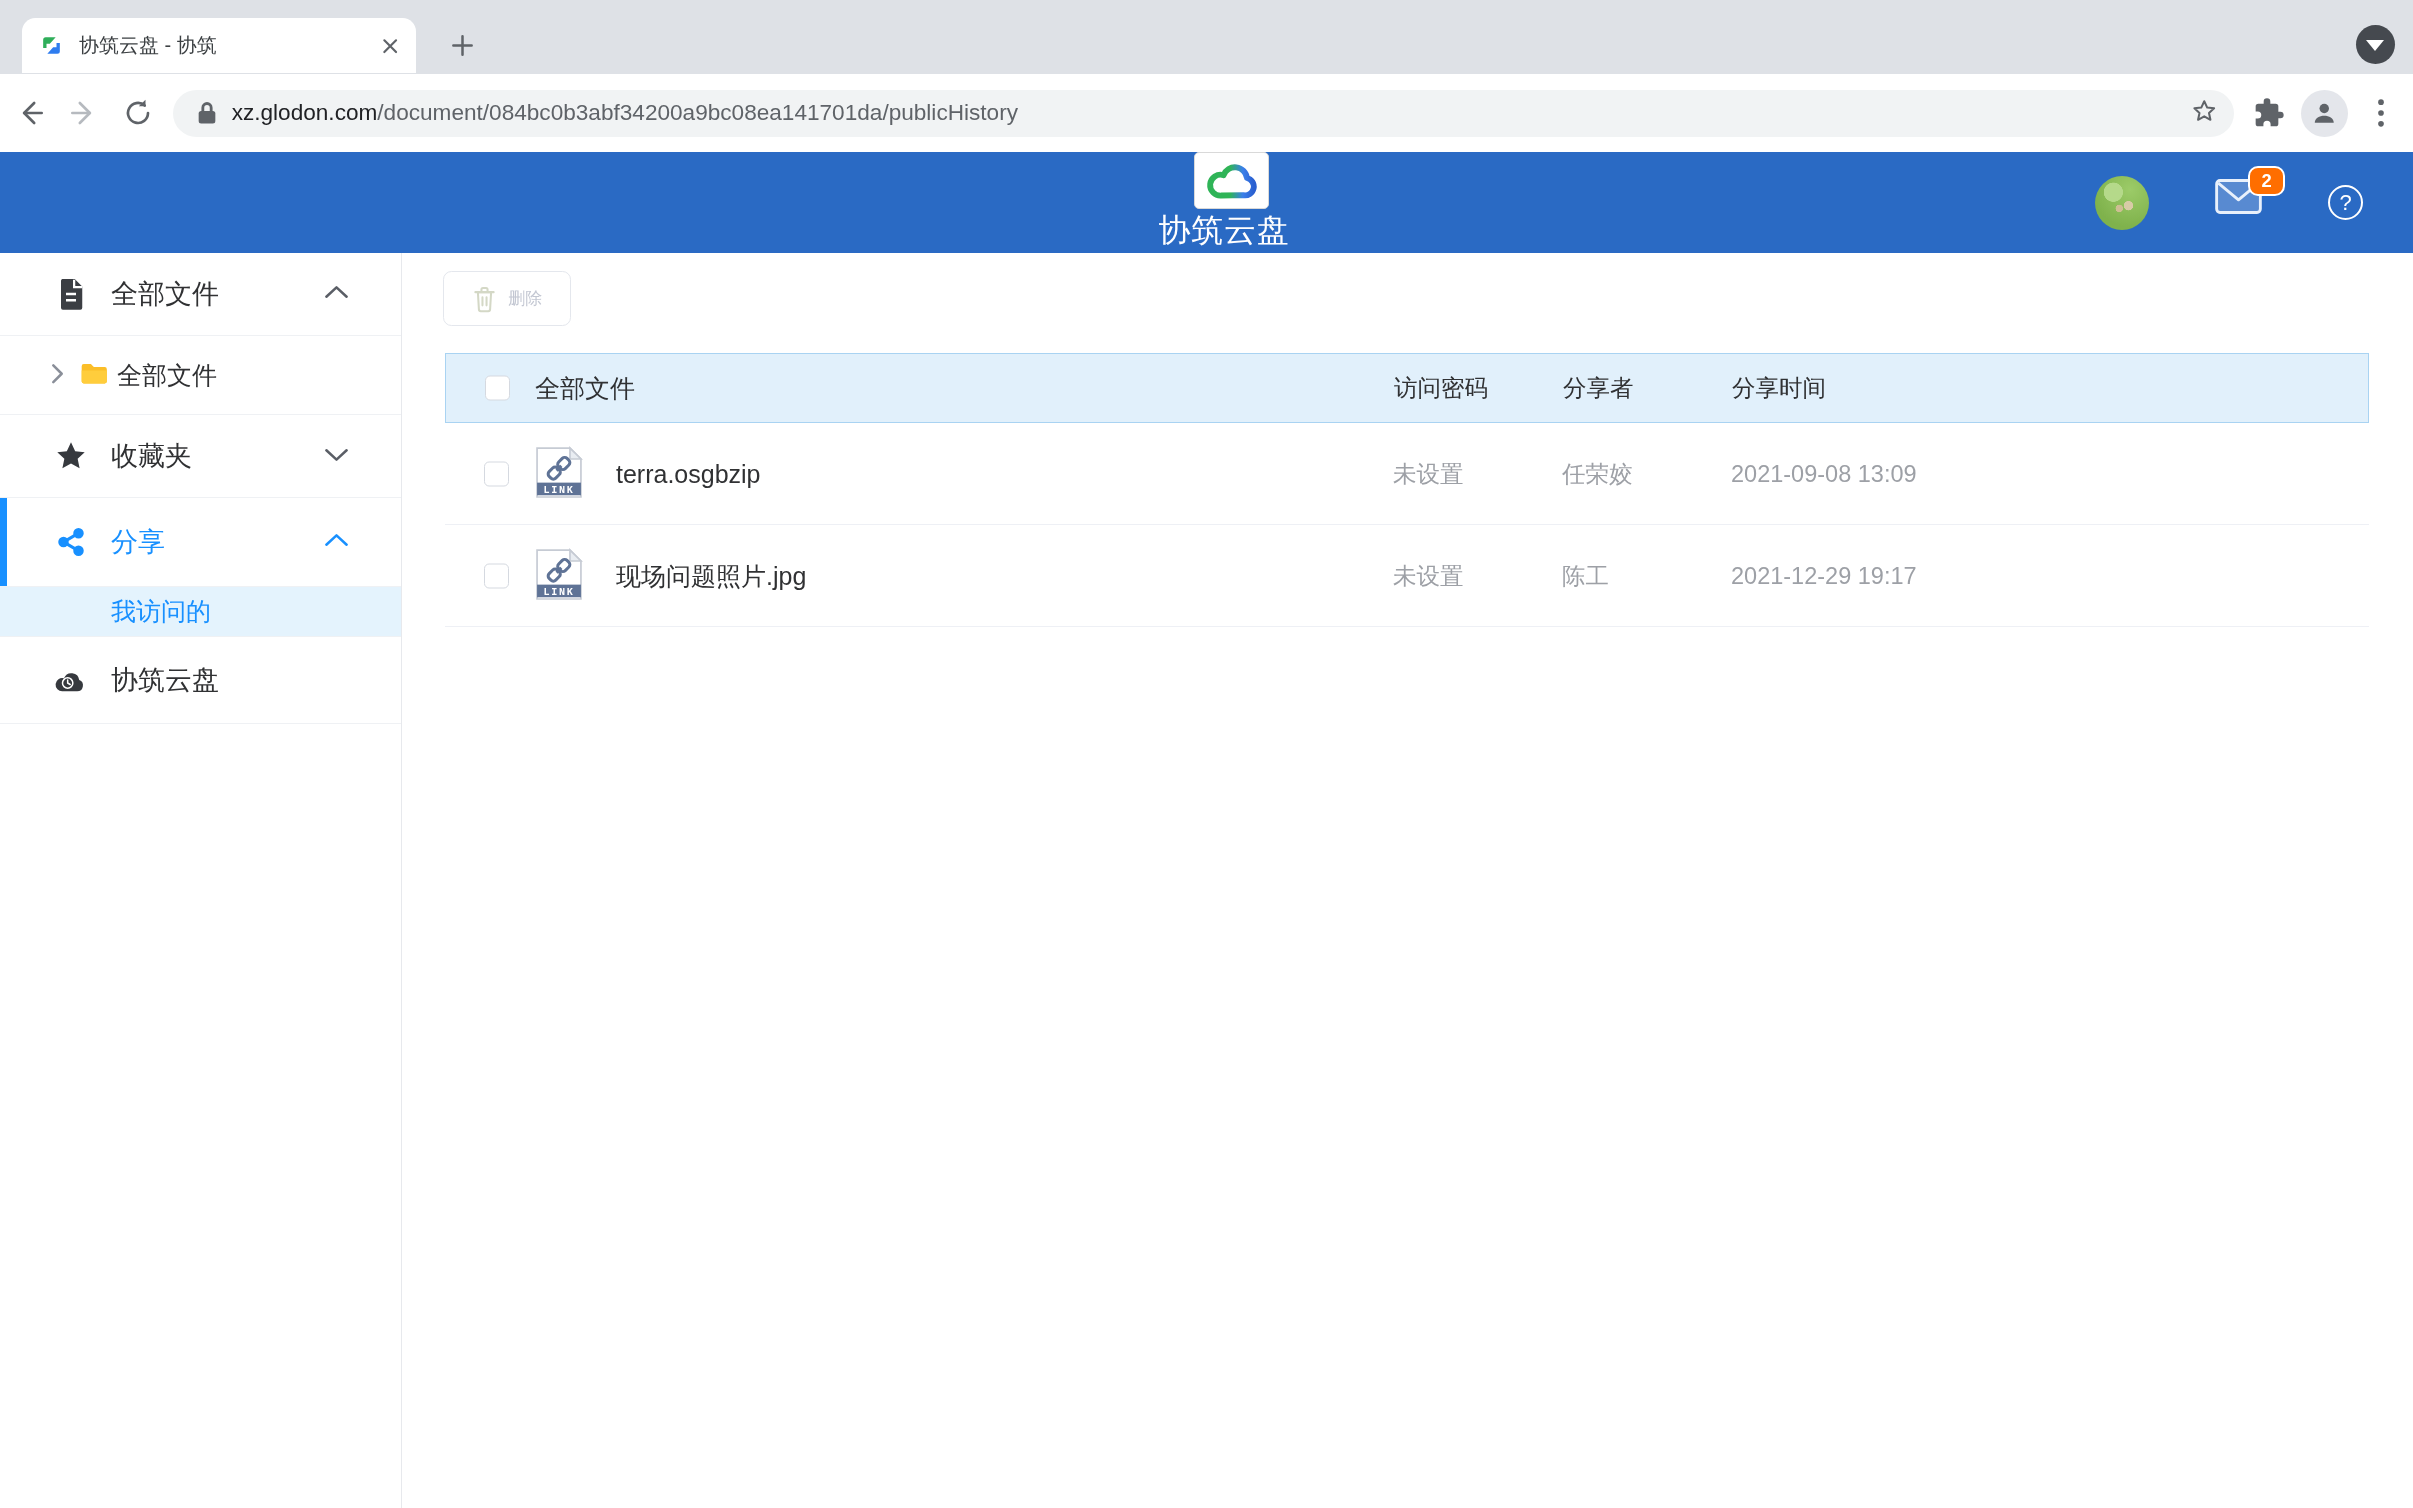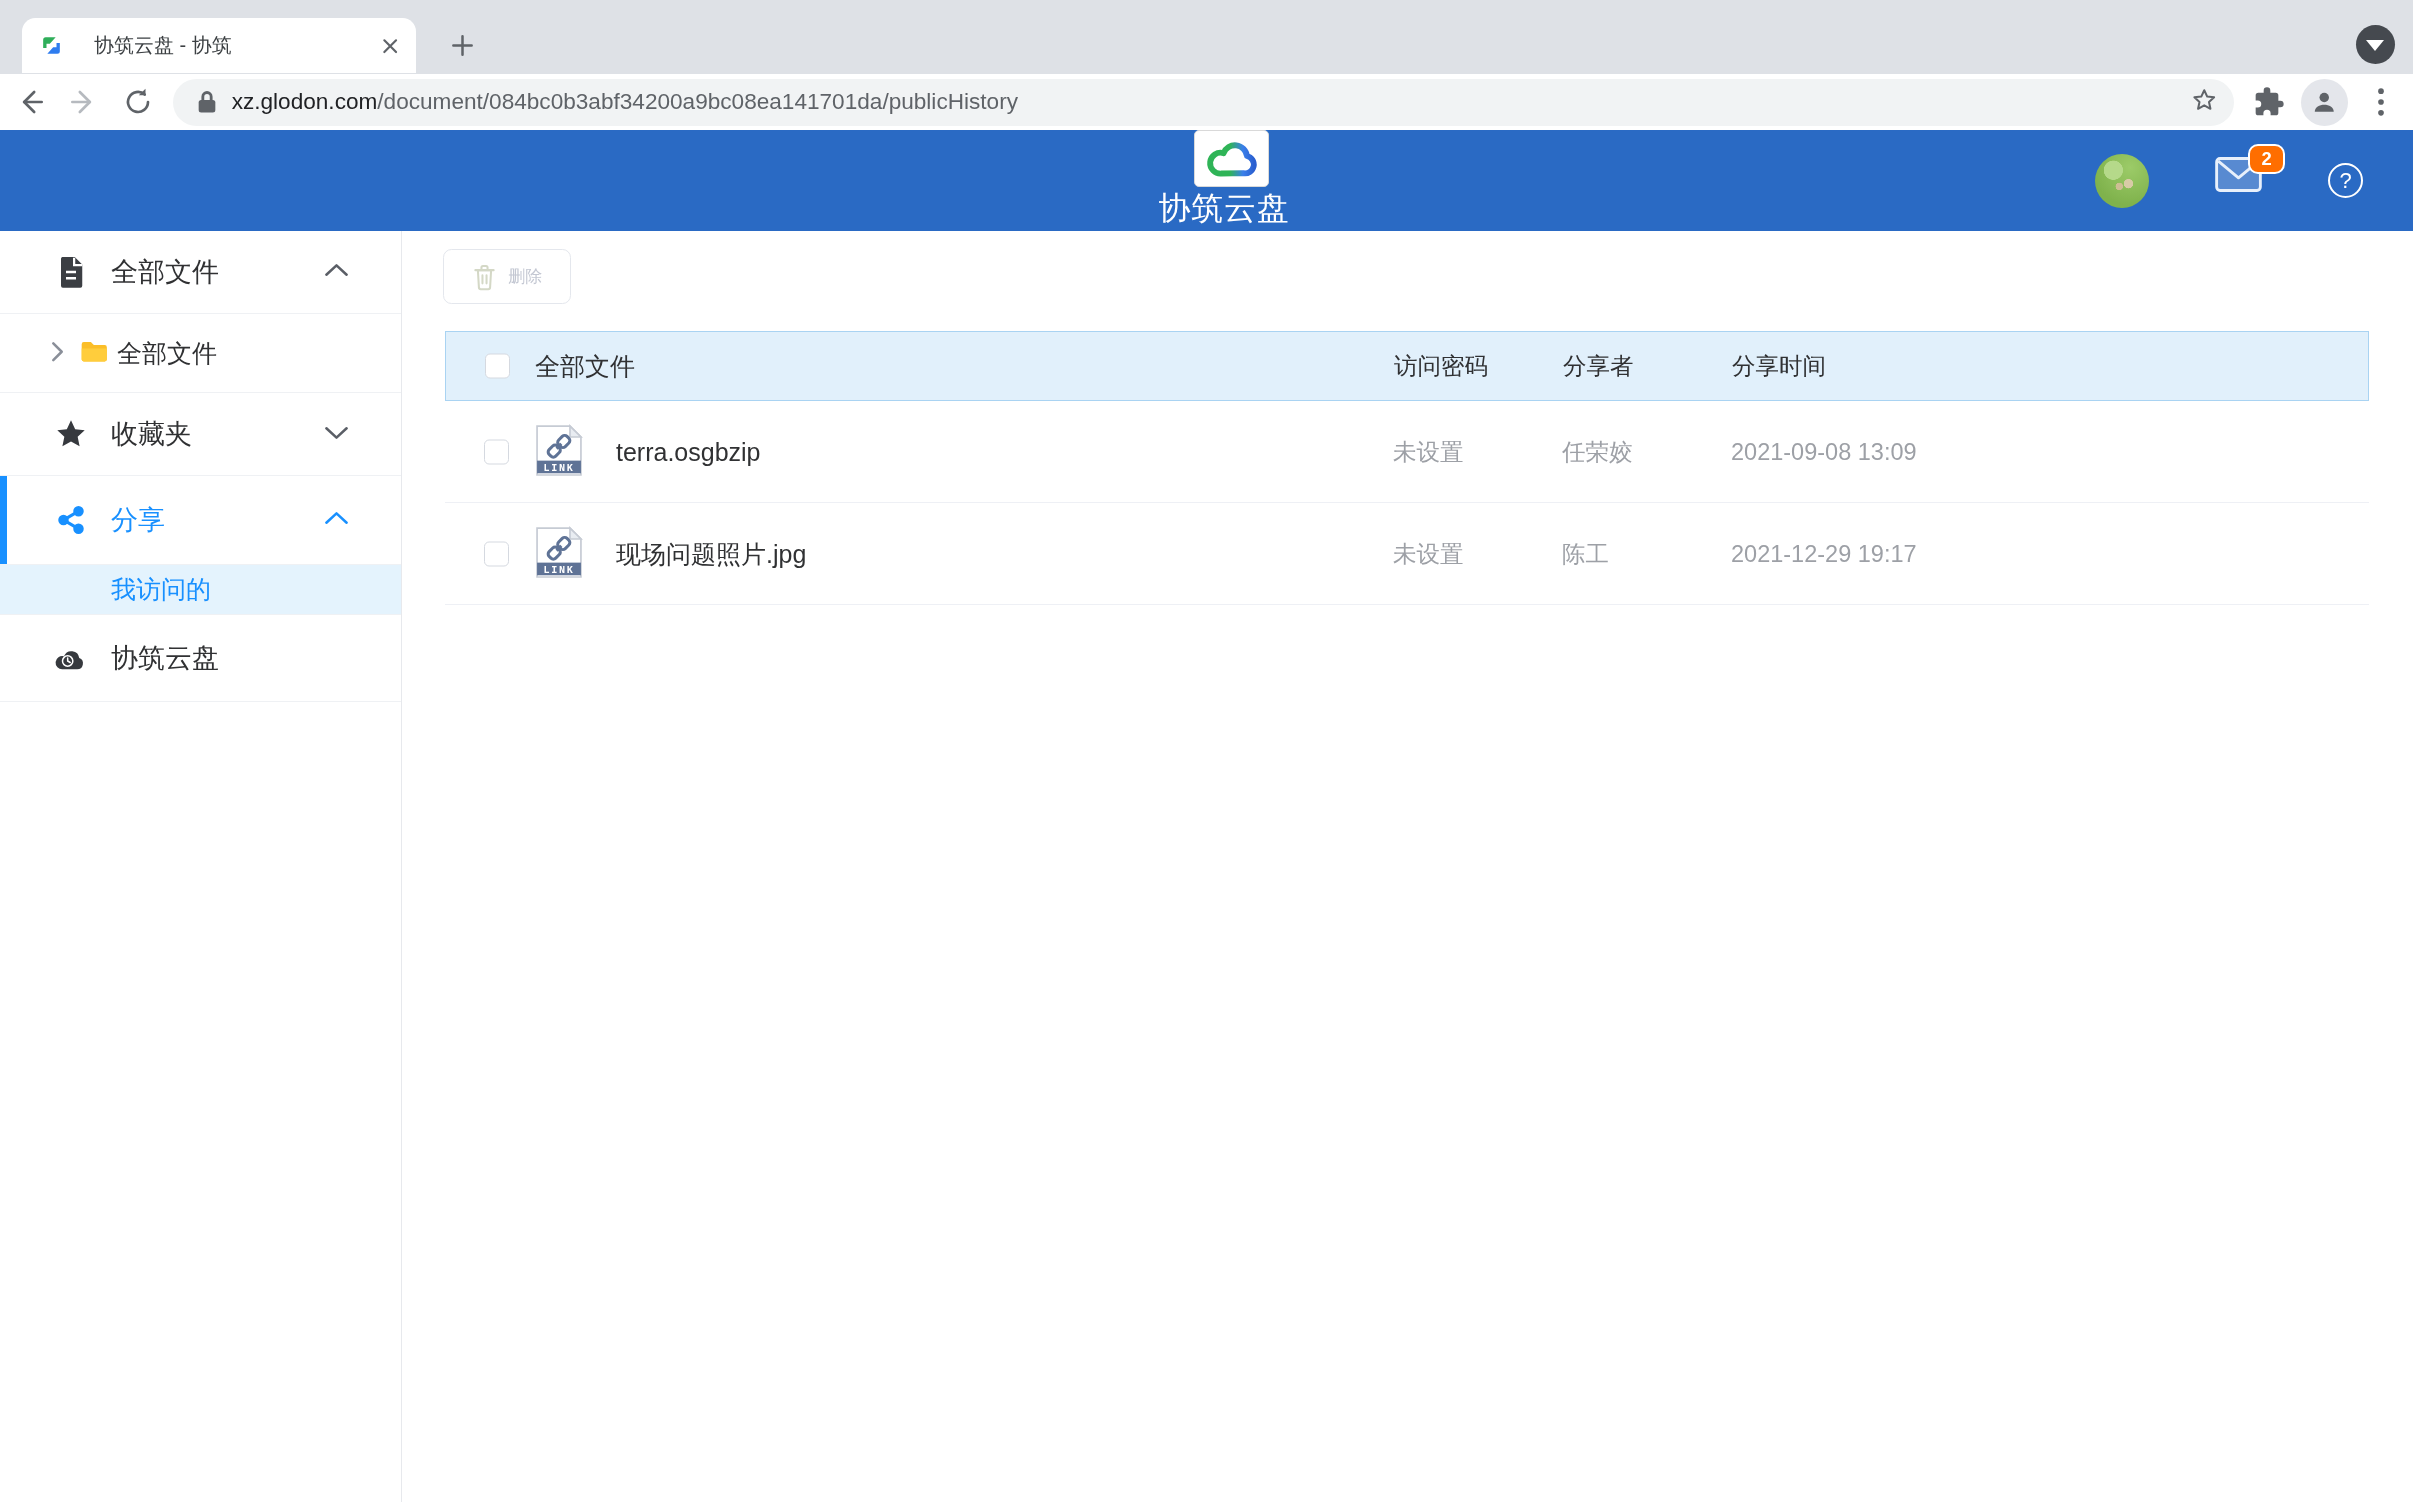--- a/index.html
+++ b/index.html
@@ -5,28 +5,28 @@
 <style>
   * { margin:0; padding:0; box-sizing:border-box; }
   html,body { width:2413px; height:1508px; overflow:hidden;
     font-family:"Liberation Sans","DejaVu Sans",sans-serif; background:#fff; }
 
   
   .tabstrip { position:relative; height:74px; background:#DEE1E6; }
   .tab { position:absolute; left:22px; top:18.4px; width:394px; height:55px;
          background:#fff; border-radius:13.4px 13.4px 0 0; display:flex; align-items:center; }
   .tab-favicon { margin-left:17px; width:25px; height:25px; }
-  .tab-title { margin-left:30px; font-size:20px; color:#3C4043; flex:1; white-space:nowrap; overflow:hidden; }
+  .tab-title { margin-left:15px; font-size:20px; color:#3C4043; flex:1; white-space:nowrap; overflow:hidden; }
   .tab-close { width:28.5px; height:28.5px; margin-right:11.7px; display:flex; align-items:center; justify-content:center; border-radius:50%; }
   .newtab-btn { position:absolute; left:442px; top:25px; width:40px; height:40px; display:flex; align-items:center; justify-content:center; border-radius:50%; }
   .tabsearch { position:absolute; right:18.4px; top:25px; width:39px; height:39px; background:#45494F; border-radius:50%;
                display:flex; align-items:center; justify-content:center; }
   .tabsearch .tri { width:0; height:0; border-left:9.2px solid transparent; border-right:9.2px solid transparent; border-top:11.7px solid #fff; margin-top:2.5px; }
 
-  .urlrow { height:56px; background:#fff; display:flex; align-items:center; }
+  .urlrow { height:78px; background:#fff; display:flex; align-items:center; }
   .navbtn { width:47px; height:47px; display:flex; align-items:center; justify-content:center; border-radius:50%; margin-left:6.7px; }
   .omnibox { flex:1; height:47px; margin-left:11.7px; margin-right:11.7px; background:#F1F3F4; border-radius:23.5px;
              display:flex; align-items:center; max-width:2102px; }
   .omnibox .lock { margin-left:23.5px; }
   .url-text { margin-left:13.4px; font-size:22.6px; white-space:nowrap; overflow:hidden; flex:1; }
   .url-domain { color:#202124; }
   .url-path { color:#5F6368; }
   .omni-star { margin-right:15px; margin-left:10px; }
   .chromebtn { width:47px; height:47px; display:flex; align-items:center; justify-content:center; margin-right:8.4px; }
   .chrome-avatar { width:47px; height:47px; border-radius:50%; background:#E4E6EB; display:flex; align-items:center; justify-content:center; margin-right:10px; }

